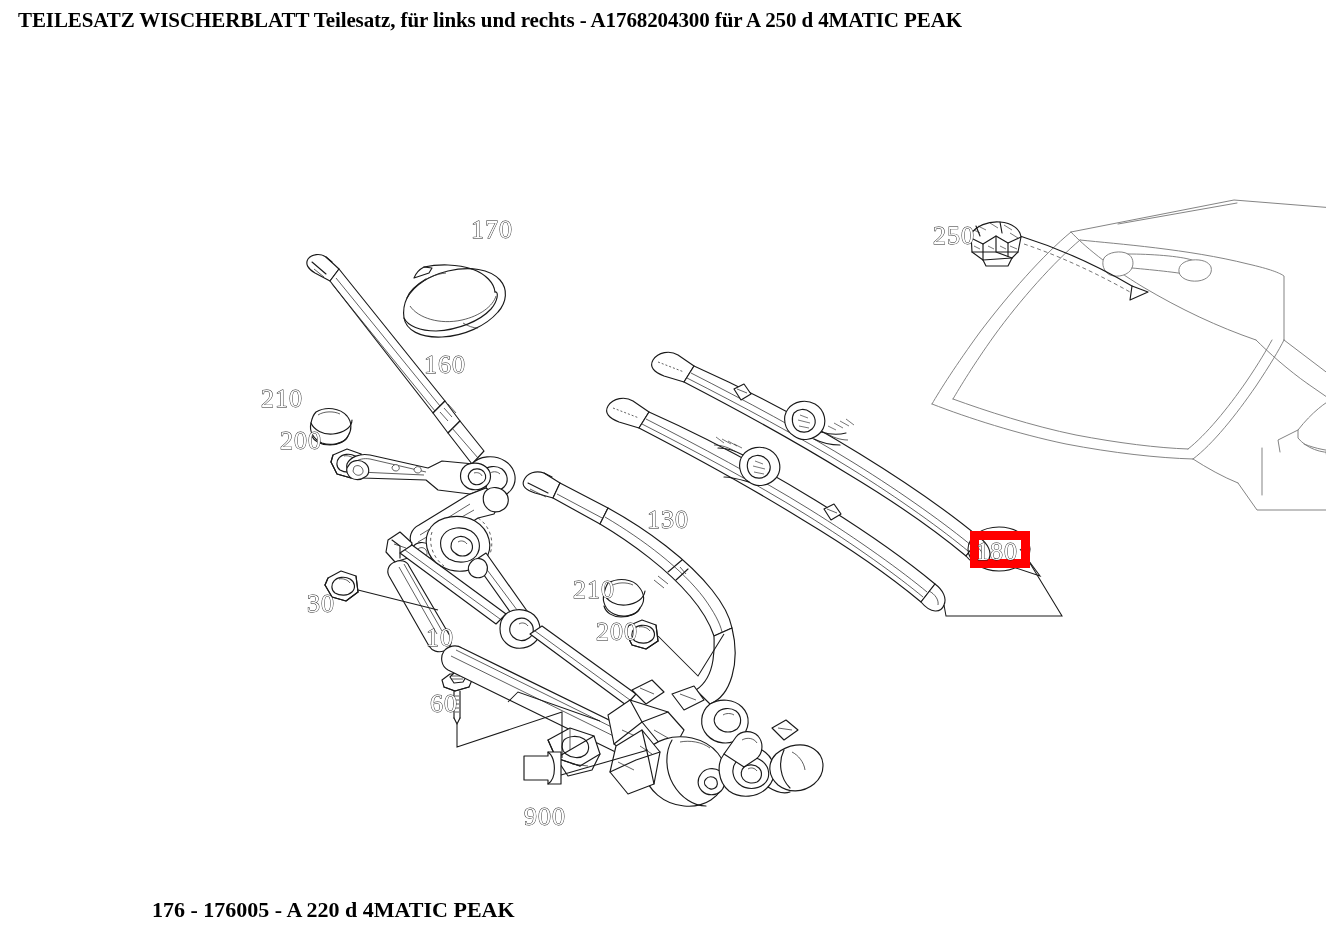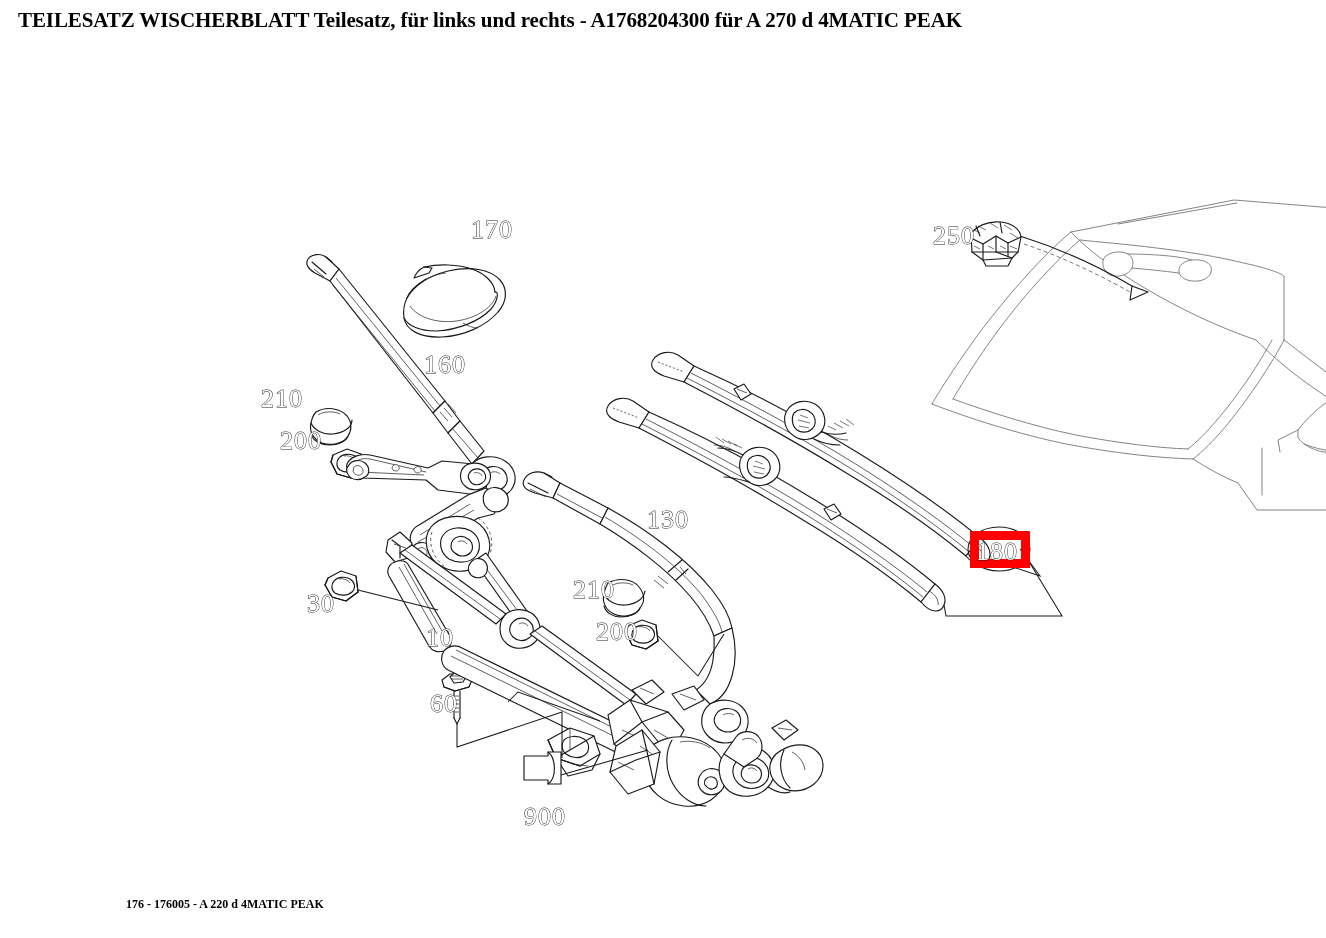--- a/index.html
+++ b/index.html
@@ -27,23 +27,23 @@
     left: 18px;
     top: 8px;
     font-size: 21px;
     font-weight: bold;
     letter-spacing: -0.1px;
     white-space: nowrap;
     font-family: "Liberation Serif", "DejaVu Serif", serif;
   }
   #doc-footer {
     position: absolute;
-    left: 126px;
+    left: 152px;
     top: 897px;
-    font-size: 12px;
+    font-size: 22px;
     font-weight: bold;
     white-space: nowrap;
     font-family: "Liberation Serif", "DejaVu Serif", serif;
   }
   #diagram-canvas {
     position: absolute;
     left: 8px;
     top: 40px;
     width: 1326px;
     height: 860px;
@@ -66,21 +66,21 @@
   .car { fill: none; stroke: #7d7d7d; stroke-width: 0.95; stroke-linejoin: round; stroke-linecap: round; }
   .car-fill { fill: #ffffff; stroke: #7d7d7d; stroke-width: 0.95; stroke-linejoin: round; }
   .hatch { fill: none; stroke: #1a1a1a; stroke-width: 0.6; }
   .highlight-box { fill: none; stroke-width: 9; }
 </style>
 </head>
 <body>
 
 <div id="page">
 
-  <div id="doc-title">TEILESATZ WISCHERBLATT Teilesatz, für links und rechts - A1768204300 für A 270 d 4MATIC PEAK</div>
+  <div id="doc-title">TEILESATZ WISCHERBLATT Teilesatz, für links und rechts - A1768204300 für A 250 d 4MATIC PEAK</div>
 
   <div id="diagram-canvas">
     <svg width="1326" height="860" viewBox="0 0 1326 860" xmlns="http://www.w3.org/2000/svg">
 
       <g>
 
         <path class="car" d="M1063,192 L1226,160 L1326,168"></path>
         <path class="car" d="M1063,192 C1075,205 1100,226 1135,247 C1172,269 1210,287 1248,300"></path>
 
         <path class="car" d="M1110,184 L1229,163"></path>

